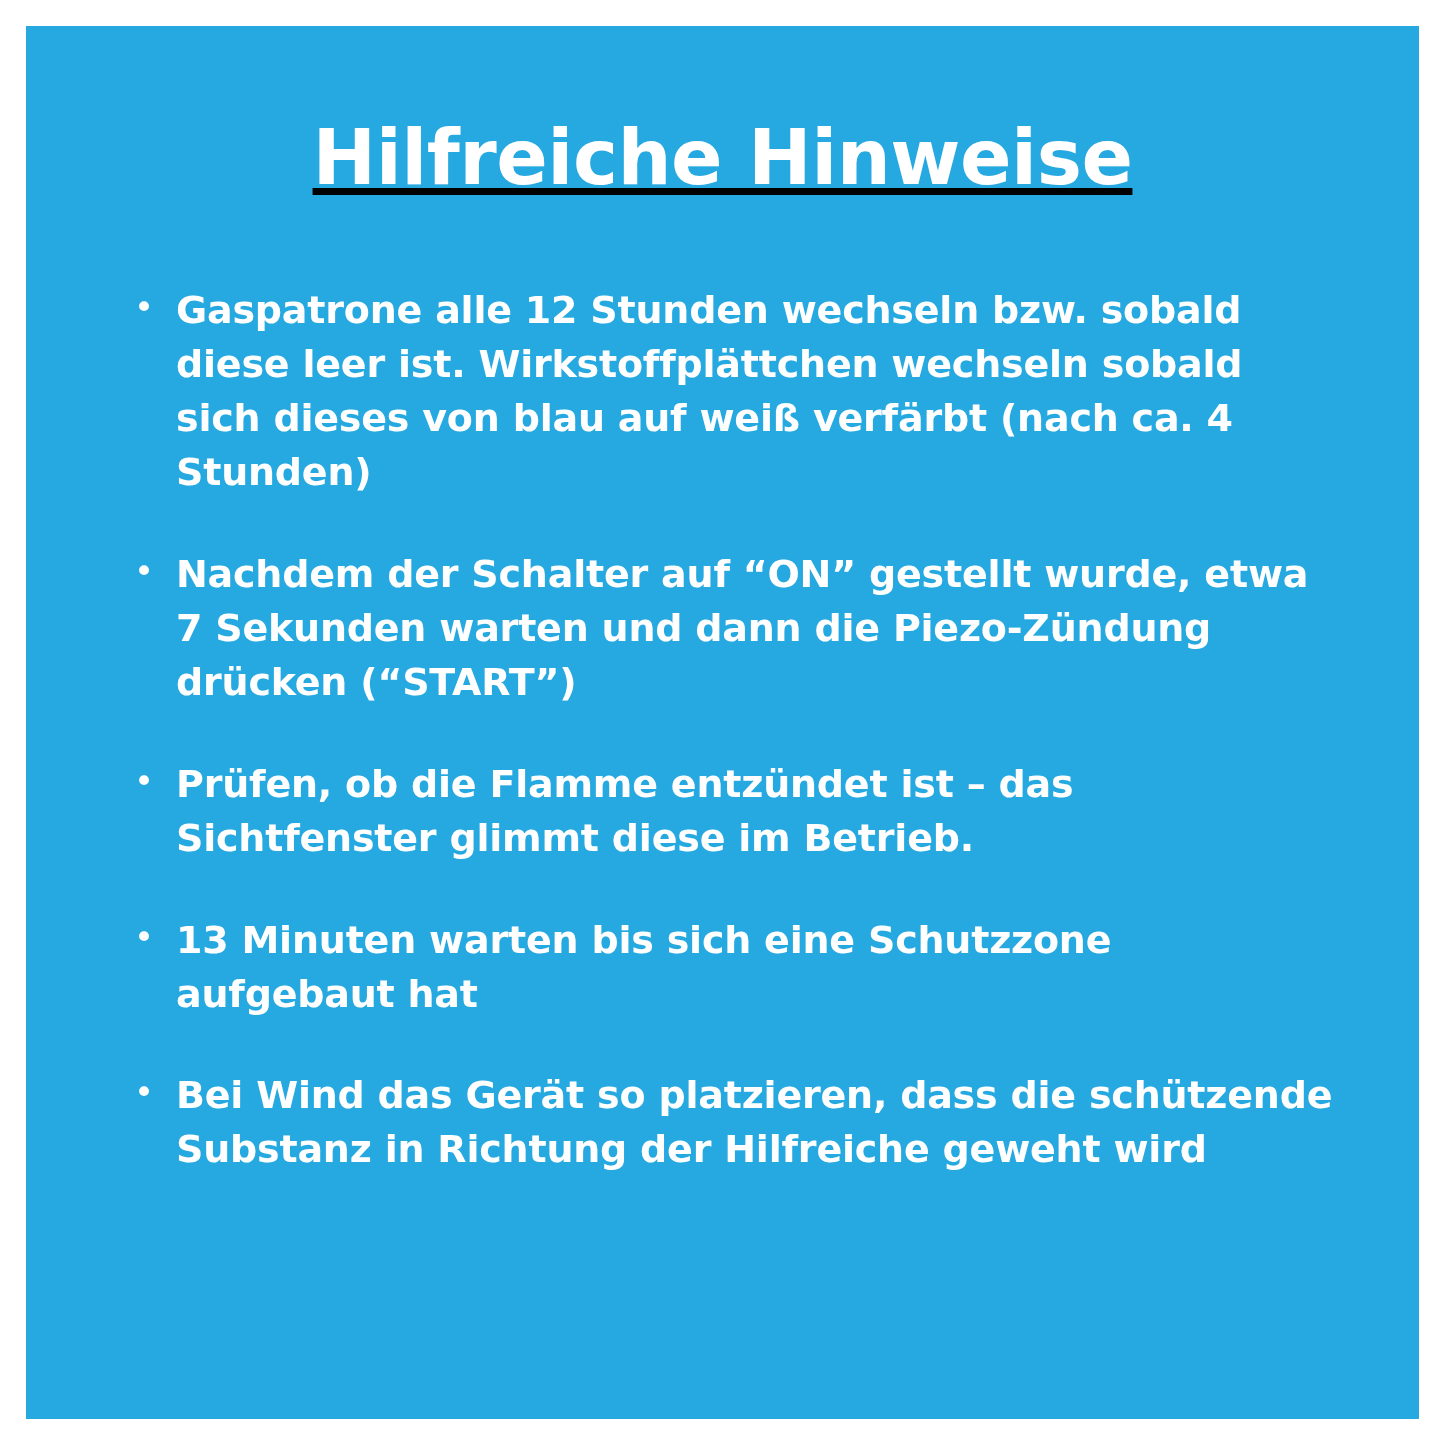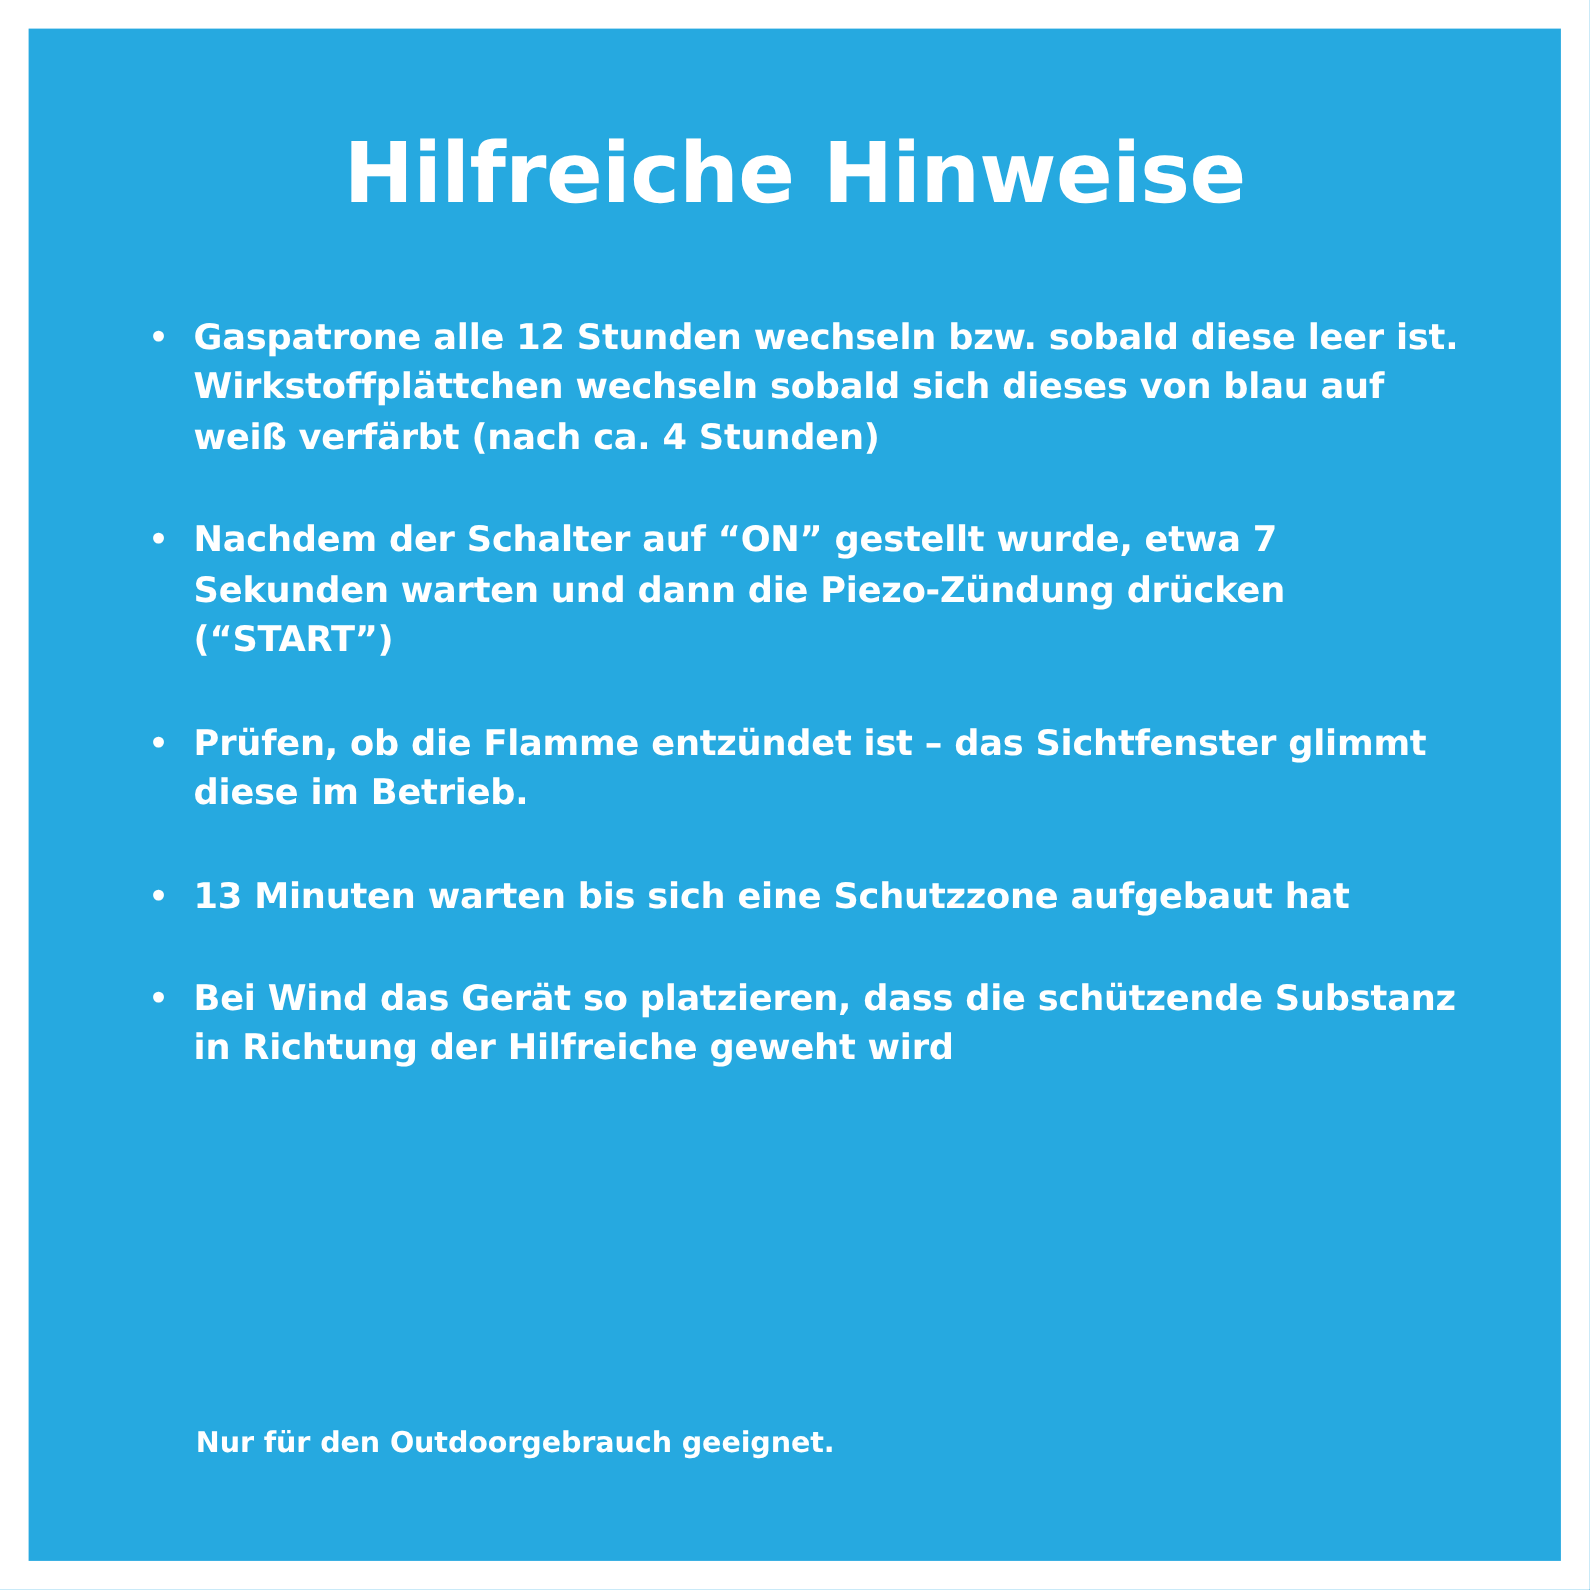--- a/index.html
+++ b/index.html
@@ -16,20 +16,21 @@
 
   #tips-card {
     position: absolute;
     left: 26px;
     top: 26px;
     width: 1393px;
     height: 1393px;
     background: #26a9e0;
     box-sizing: border-box;
     padding: 0;
+    text-decoration: underline;
   }
 
   #card-title {
     text-align: center;
     color: #ffffff;
     font-family: "DejaVu Sans", sans-serif;
     font-weight: bold;
     font-size: 76px;
     letter-spacing: -0.5px;
     margin: 0;
@@ -60,21 +61,21 @@
     width: 42px;
     flex: 0 0 42px;
     text-align: left;
     padding-top: 2px;
   }
 
   .tip-text {
     color: #ffffff;
     font-family: "DejaVu Sans", sans-serif;
     font-weight: bold;
-    font-size: 32px;
+    font-size: 38px;
     line-height: 1.42;
     letter-spacing: -0.2px;
     flex: 1 1 auto;
   }
 
   #footnote {
     position: absolute;
     left: 152px;
     bottom: 92px;
     color: #ffffff;
@@ -107,15 +108,14 @@
     <li class="tip-item">
       <span class="tip-bullet">•</span>
       <span class="tip-text">13 Minuten warten bis sich eine Schutzzone aufgebaut hat</span>
     </li>
     <li class="tip-item">
       <span class="tip-bullet">•</span>
       <span class="tip-text">Bei Wind das Gerät so platzieren, dass die schützende Substanz in Richtung der Hilfreiche geweht wird</span>
     </li>
   </ul>
 
-  <div id="footnote">Nur für den Outdoorgebrauch geeignet.</div>
 
 </div>
 
 </body></html>

